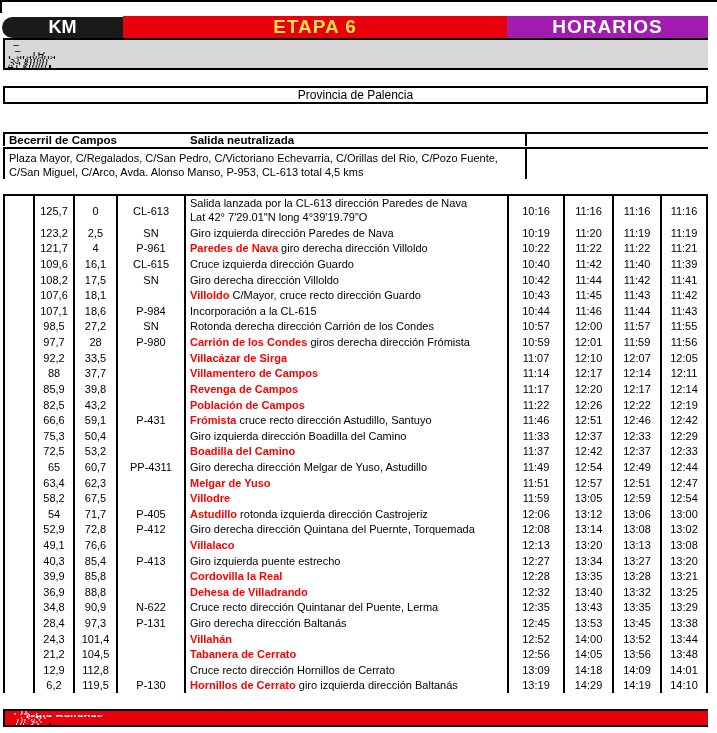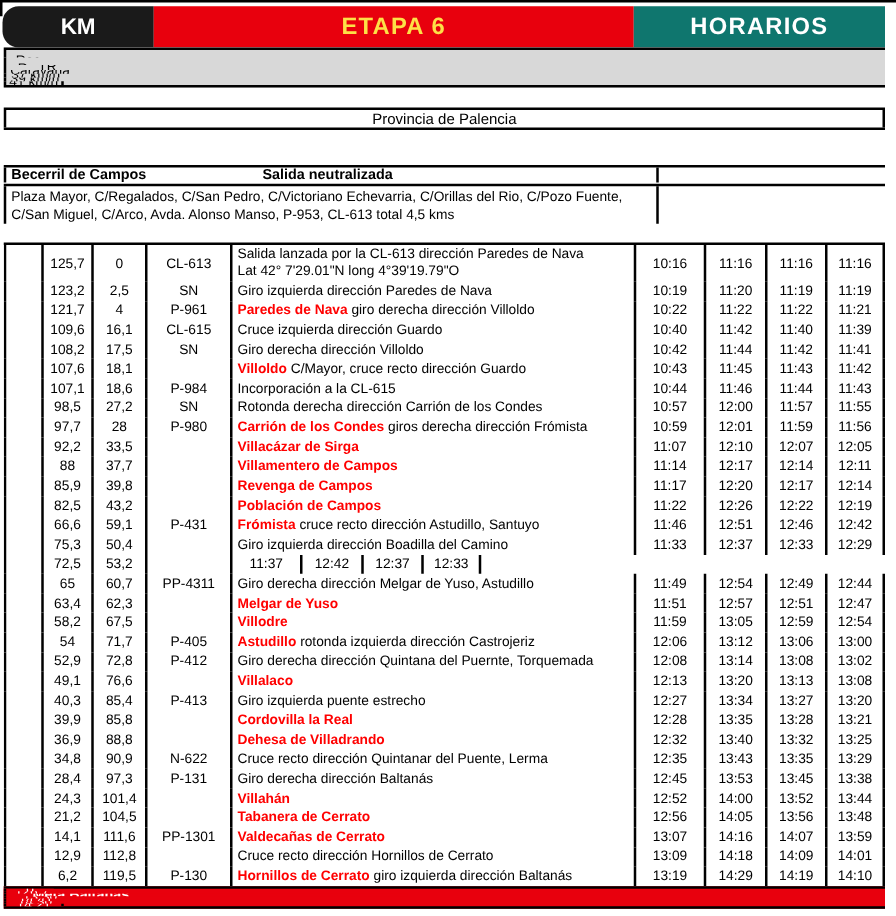--- a/index.html
+++ b/index.html
@@ -2,45 +2,45 @@
 <html><head>
 <meta charset="utf-8">
 <style>
   html,body{margin:0;padding:0;background:#fff;}
   .page{position:relative;width:717px;height:733px;background:#fff;
         font-family:"Liberation Sans",sans-serif;color:#000;overflow:hidden;}
   .topline{position:absolute;left:0;top:0;width:717px;height:2px;background:#000;}
   .lefttick{position:absolute;left:0;top:0;width:2px;height:13px;background:#000;}
 
   
-  .band{position:absolute;left:2px;top:5px;width:706px;height:33px;display:flex;}
+  .band{position:absolute;left:2px;top:5px;width:706px;height:33px;display:flex;align-items:flex-end;}
   .band > div{display:flex;align-items:center;justify-content:center;font-weight:bold;}
   .km-block{width:121px;background:#1a1a1a;color:#fff;font-size:18px;border-radius:13px 0 0 13px;}
   .etapa-block{width:384px;background:#e8000d;color:#fde047;font-size:19px;letter-spacing:1px;}
-  .horarios-block{width:201px;background:#0f766e;color:#fff;font-size:19px;letter-spacing:1px;}
+  .horarios-block{width:201px;background:#a21caf;color:#fff;font-size:19px;letter-spacing:1px;}
 
   
   .sheet{position:absolute;left:3px;top:38px;width:705px;}
   .row{display:flex;box-sizing:border-box;flex-direction:column;}
   .cell{box-sizing:border-box;border-left:2px solid #000;display:flex;
         align-items:center;justify-content:center;font-size:11px;overflow:hidden;}
   .cell:last-child{border-right:2px solid #000;}
   .w0{width:30px}.w1{width:40px}.w2{width:43px}.w3{width:68px}.w4{width:323px}
   .w5{width:56px}.w6{width:49px}.w7{width:48px}.w8{width:48px}
   .wfull{width:705px}.wdesc{width:524px}
 
   .hdr{height:32px;border-top:2px solid #000;border-bottom:2px solid #000;background:#d8d8d8;}
   .hdr .cell{text-align:center;line-height:13px;}
   .gaprow{height:16px;}
   .provrow{height:18px;border-top:2px solid #000;border-bottom:2px solid #000;}
   .provrow .cell{font-weight:normal;font-size:12px;}
   .gridrow{height:30px;border-bottom:2px solid #000;}
   .becrow{height:15px;border-bottom:2px solid #000;}
   .becrow .wdesc{justify-content:flex-start;padding-left:4px;font-weight:bold;font-size:11.5px;position:relative;}
-  .bec-note{position:absolute;left:205px;top:0;height:100%;display:flex;align-items:center;font-weight:bold;}
+  .bec-note{position:absolute;left:185px;top:0;height:100%;display:flex;align-items:center;font-weight:bold;}
   .addrrow{height:47px;border-bottom:2px solid #000;}
   .addrrow .wdesc{align-items:flex-start;justify-content:flex-start;
         padding:2px 2px 0 4px;line-height:14px;text-align:left;}
 
   .data{height:513px;overflow:hidden;}
   .drow{display:flex;height:15.61px;}
   .drow.tall{height:29px;}
   .dcell-left{justify-content:flex-start;padding-left:4px;white-space:nowrap;}
   .town{color:#ff0000;font-weight:bold;white-space:pre;margin-top:20px;}
   .rest{white-space:pre;}
@@ -308,20 +308,23 @@
           <div class="cell w5">11:33</div>
           <div class="cell w6">12:37</div>
           <div class="cell w7">12:33</div>
           <div class="cell w8">12:29</div>
         </div>
         <div class="drow">
           <div class="cell w0"></div>
           <div class="cell w1">72,5</div>
           <div class="cell w2">53,2</div>
           <div class="cell w3"></div>
+          <div class="cell w4 dcell-left">
+            <span><span class="town">Boadilla del Camino</span></span>
+          </div>
           <div class="cell w5">11:37</div>
           <div class="cell w6">12:42</div>
           <div class="cell w7">12:37</div>
           <div class="cell w8">12:33</div>
         </div>
         <div class="drow">
           <div class="cell w0"></div>
           <div class="cell w1">65</div>
           <div class="cell w2">60,7</div>
           <div class="cell w3">PP-4311</div>
@@ -481,33 +484,20 @@
           <div class="cell w1">21,2</div>
           <div class="cell w2">104,5</div>
           <div class="cell w3"></div>
           <div class="cell w4 dcell-left">
             <span><span class="town">Tabanera de Cerrato</span></span>
           </div>
           <div class="cell w5">12:56</div>
           <div class="cell w6">14:05</div>
           <div class="cell w7">13:56</div>
           <div class="cell w8">13:48</div>
-        </div>
-        <div class="drow">
-          <div class="cell w0"></div>
-          <div class="cell w1">14,1</div>
-          <div class="cell w2">111,6</div>
-          <div class="cell w3">PP-1301</div>
-          <div class="cell w4 dcell-left">
-            <span><span class="town">Valdecañas de Cerrato</span></span>
-          </div>
-          <div class="cell w5">13:07</div>
-          <div class="cell w6">14:16</div>
-          <div class="cell w7">14:07</div>
-          <div class="cell w8">13:59</div>
         </div>
         <div class="drow">
           <div class="cell w0"></div>
           <div class="cell w1">12,9</div>
           <div class="cell w2">112,8</div>
           <div class="cell w3"></div>
           <div class="cell w4 dcell-left">
             <span><span class="rest">Cruce recto dirección Hornillos de Cerrato</span></span>
           </div>
           <div class="cell w5">13:09</div>

